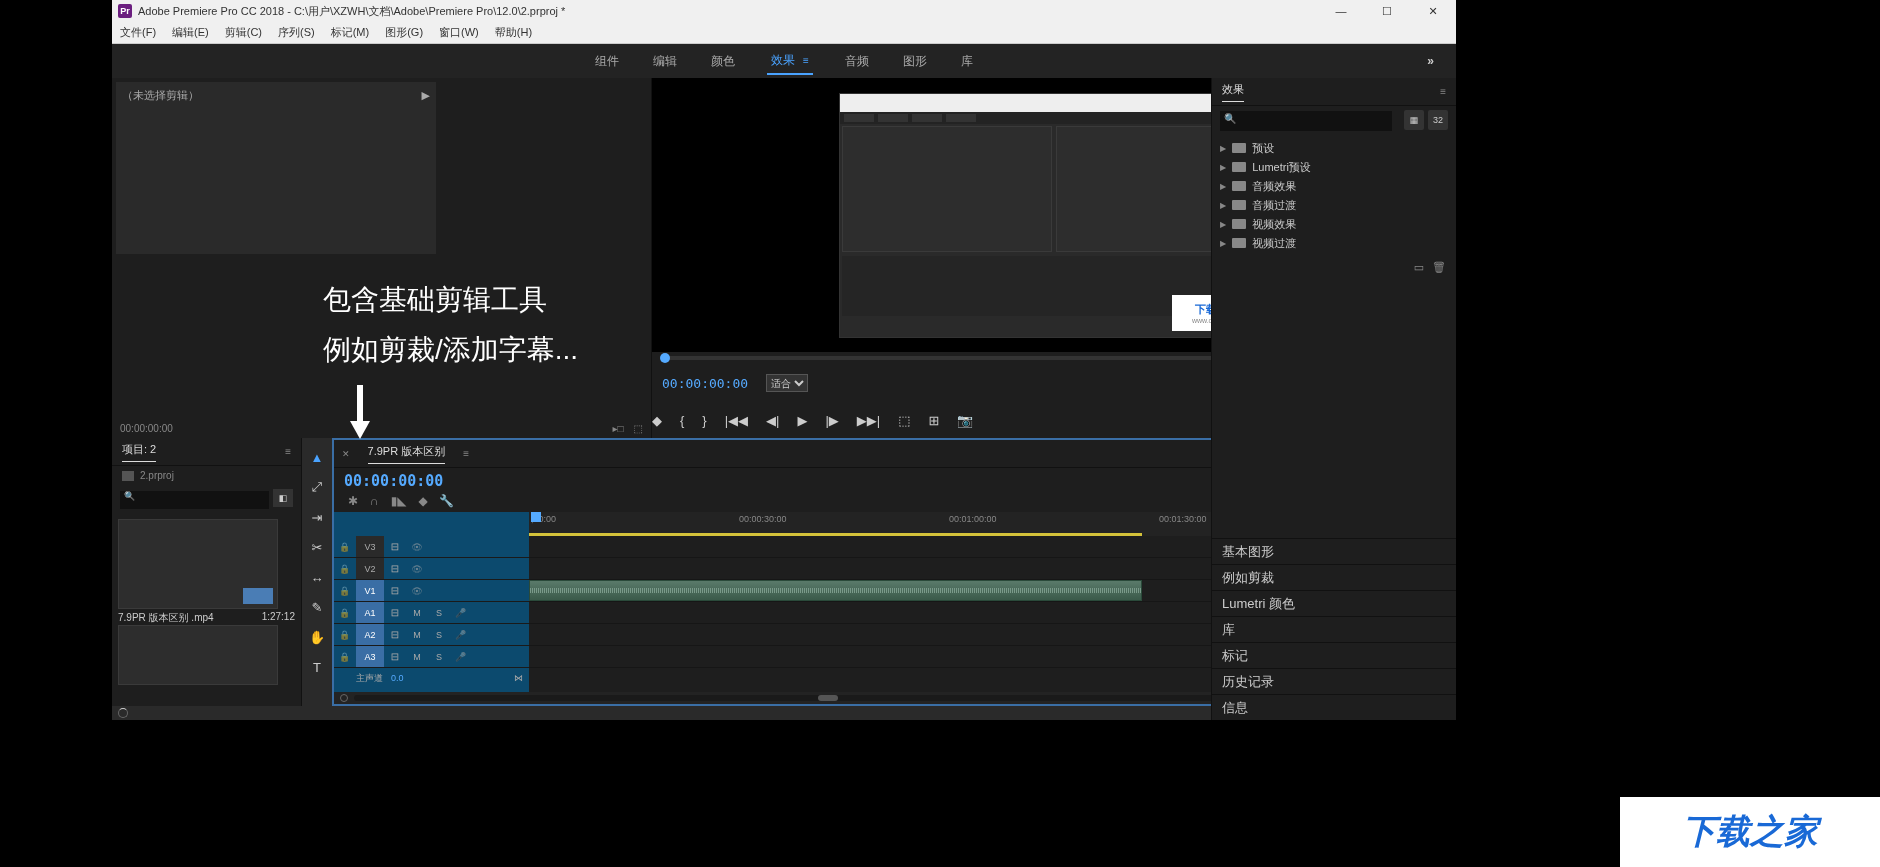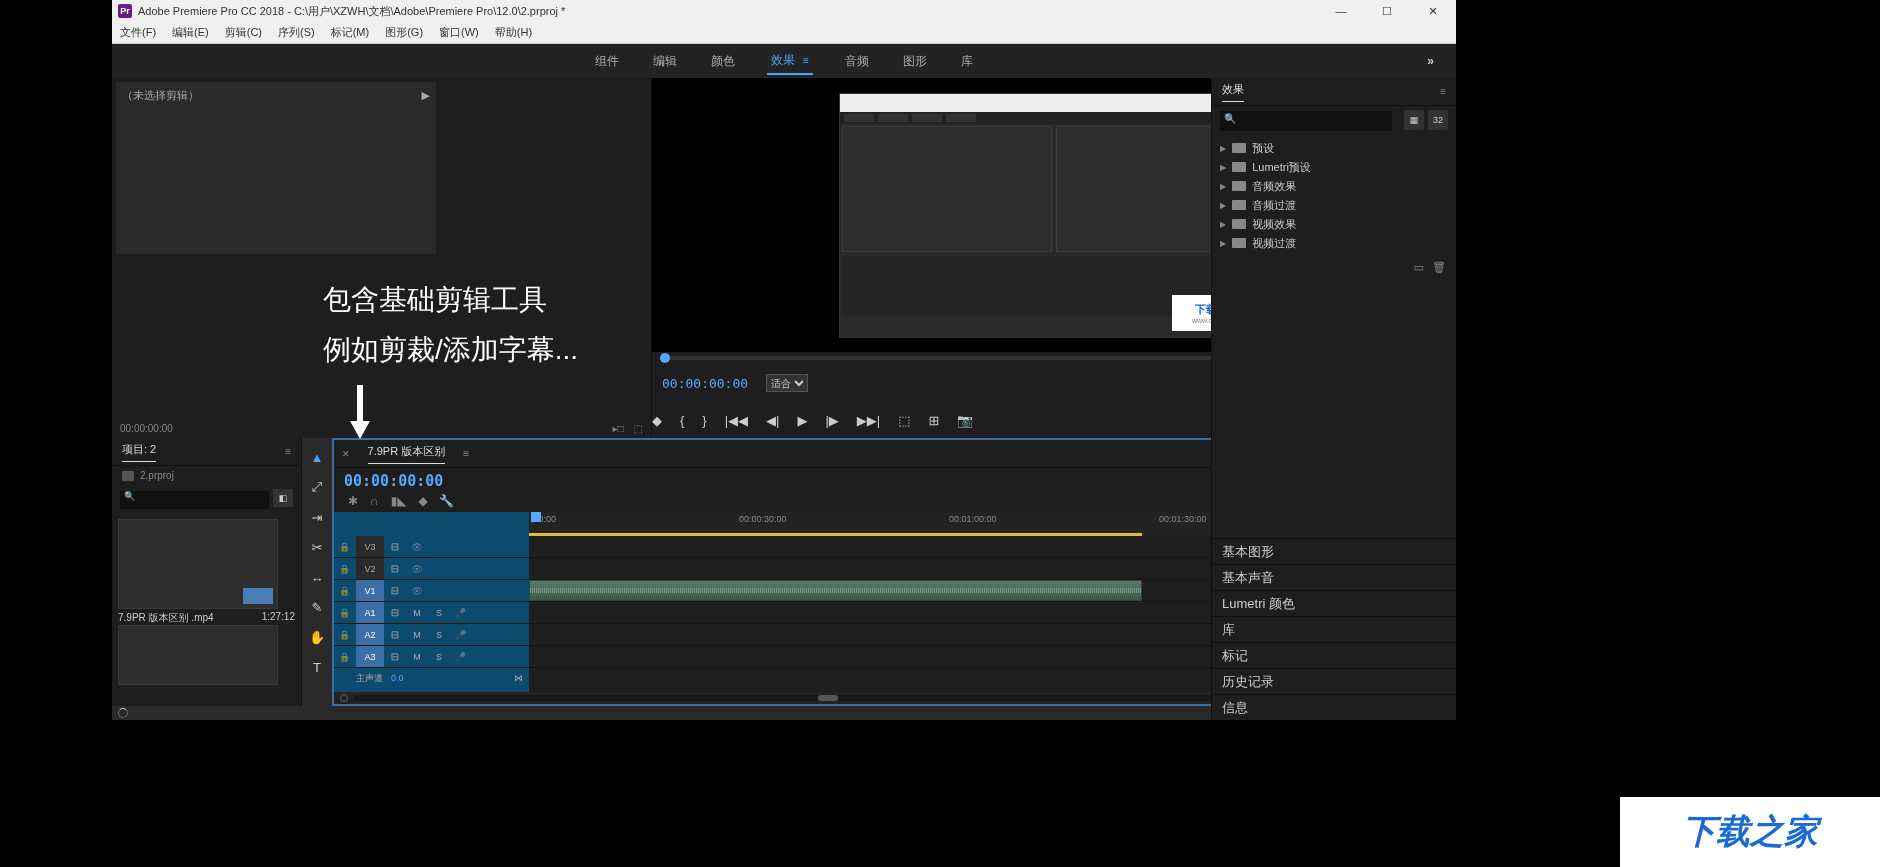--- a/index.html
+++ b/index.html
@@ -452,21 +452,21 @@
           <span class="folder"></span>
           <span>视频过渡</span>
         </div>
     </div>
     <div style="display:flex;justify-content:flex-end;gap:8px;padding:4px 10px;color:#888;font-size:11px">
       <span>▭</span>
       <span>🗑</span>
     </div>
     <div class="collapsedpanels">
       <div class="cp">基本图形</div>
-      <div class="cp">基本声音</div>
+      <div class="cp">例如剪裁</div>
       <div class="cp">Lumetri 颜色</div>
       <div class="cp">库</div>
       <div class="cp">标记</div>
       <div class="cp">历史记录</div>
       <div class="cp">信息</div>
     </div>
   </div>
 
   <div class="statusbar">
       <div class="spin"></div>

